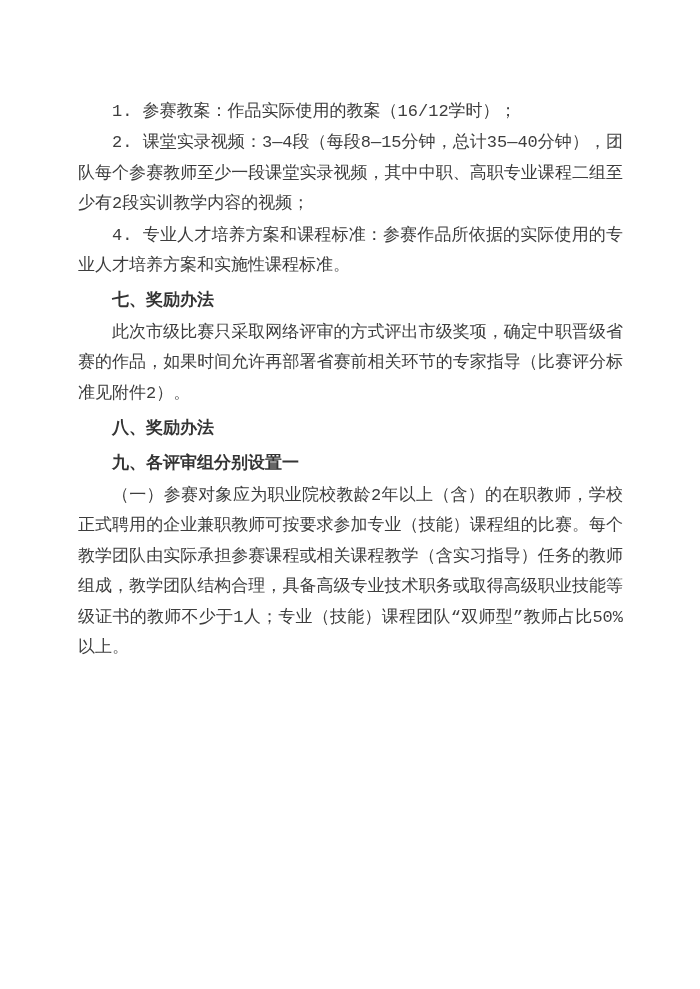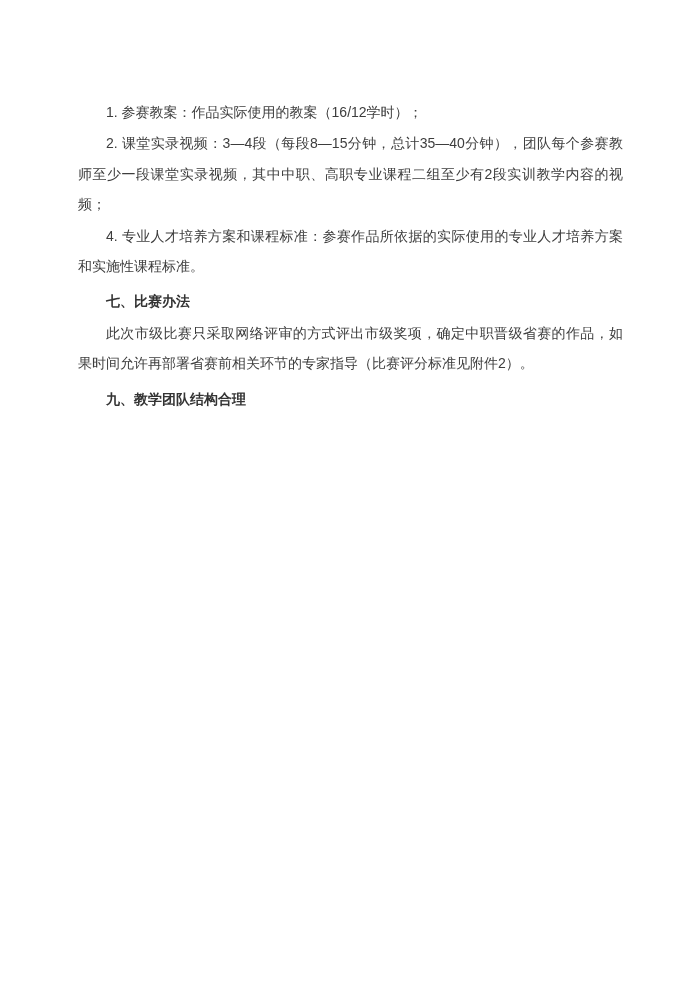--- a/index.html
+++ b/index.html
@@ -12,22 +12,22 @@
     width: 700px;
     height: 989px;
     background: #ffffff;
     overflow: hidden;
   }
   .page-text {
     position: absolute;
     left: 78px;
     top: 96px;
     width: 545px;
-    font-family: Liberation Sans, sans-serif;
-    font-size: 14px;
+    font-family: Liberation Mono, monospace;
+    font-size: 17px;
     line-height: 30.4px;
     color: #3d3d3d;
     text-align: justify;
   }
   .block {
     margin: 1px 0 0 0;
     text-indent: 2em;
     word-break: break-all;
   }
   .heading {
@@ -37,17 +37,19 @@
   }
 </style>
 </head>
 <body>
 
 <div id="screen">
   <div class="page-text">
     <p class="block">1. 参赛教案：作品实际使用的教案（16/12学时）；</p>
     <p class="block">2. 课堂实录视频：3—4段（每段8—15分钟，总计35—40分钟），团队每个参赛教师至少一段课堂实录视频，其中中职、高职专业课程二组至少有2段实训教学内容的视频；</p>
     <p class="block">4. 专业人才培养方案和课程标准：参赛作品所依据的实际使用的专业人才培养方案和实施性课程标准。</p>
-    <p class="block heading">七、比赛办法</p>
+    <p class="block heading">七、奖励办法</p>
     <p class="block">此次市级比赛只采取网络评审的方式评出市级奖项，确定中职晋级省赛的作品，如果时间允许再部署省赛前相关环节的专家指导（比赛评分标准见附件2）。</p>
-    <p class="block heading">九、教学团队结构合理</p>
+    <p class="block heading">八、奖励办法</p>
+    <p class="block heading">九、各评审组分别设置一</p>
+    <p class="block">（一）参赛对象应为职业院校教龄2年以上（含）的在职教师，学校正式聘用的企业兼职教师可按要求参加专业（技能）课程组的比赛。每个教学团队由实际承担参赛课程或相关课程教学（含实习指导）任务的教师组成，教学团队结构合理，具备高级专业技术职务或取得高级职业技能等级证书的教师不少于1人；专业（技能）课程团队“双师型”教师占比50%以上。</p>
   </div>
 </div>
 
 </body></html>

